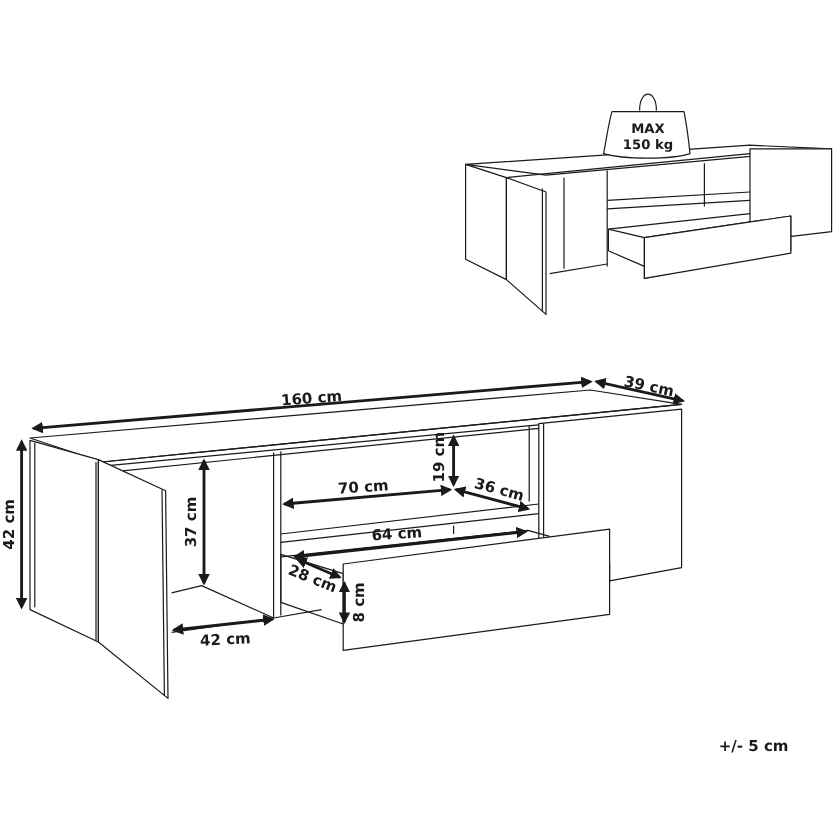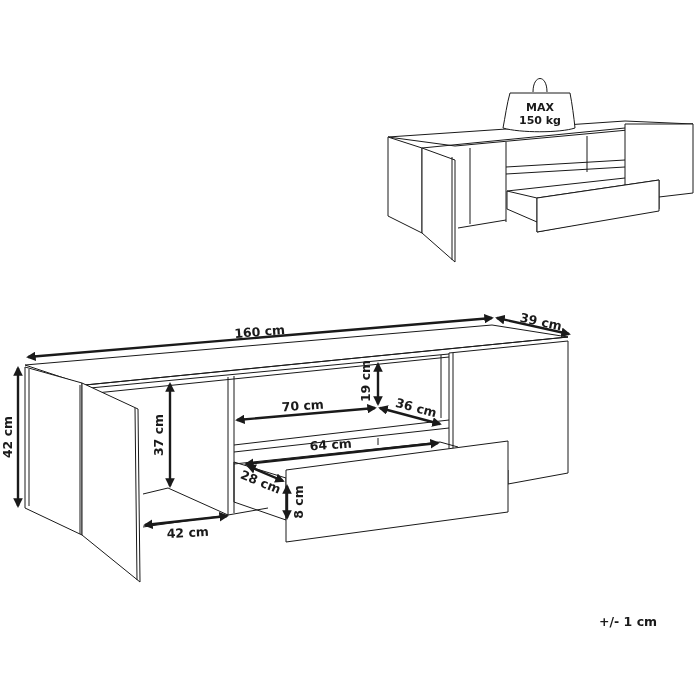--- a/index.html
+++ b/index.html
@@ -108,13 +108,13 @@
   <text class="lbl" x="163" y="435" text-anchor="middle" transform="rotate(-90 163 435)">37 cm</text>
   <text class="lbl" x="188" y="537" text-anchor="middle" transform="rotate(-3 188 537)">42 cm</text>
   <text class="lbl" x="303" y="410" text-anchor="middle" transform="rotate(-4 303 410)">70 cm</text>
   <text class="lbl" x="415" y="412" text-anchor="middle" transform="rotate(15 415 412)">36 cm</text>
   <text class="lbl" x="370" y="381" text-anchor="middle" transform="rotate(-90 370 381)">19 cm</text>
   <text class="lbl" x="331" y="449" text-anchor="middle" transform="rotate(-4 331 449)">64 cm</text>
   <text class="lbl" x="259" y="486" text-anchor="middle" transform="rotate(22 259 486)">28 cm</text>
   <text class="lbl" x="303" y="502" text-anchor="middle" transform="rotate(-90 303 502)">8 cm</text>
 </svg>
 
-<div class="tol">+/- 1 cm</div>
+<div class="tol">+/- 5 cm</div>
 
 </body></html>

